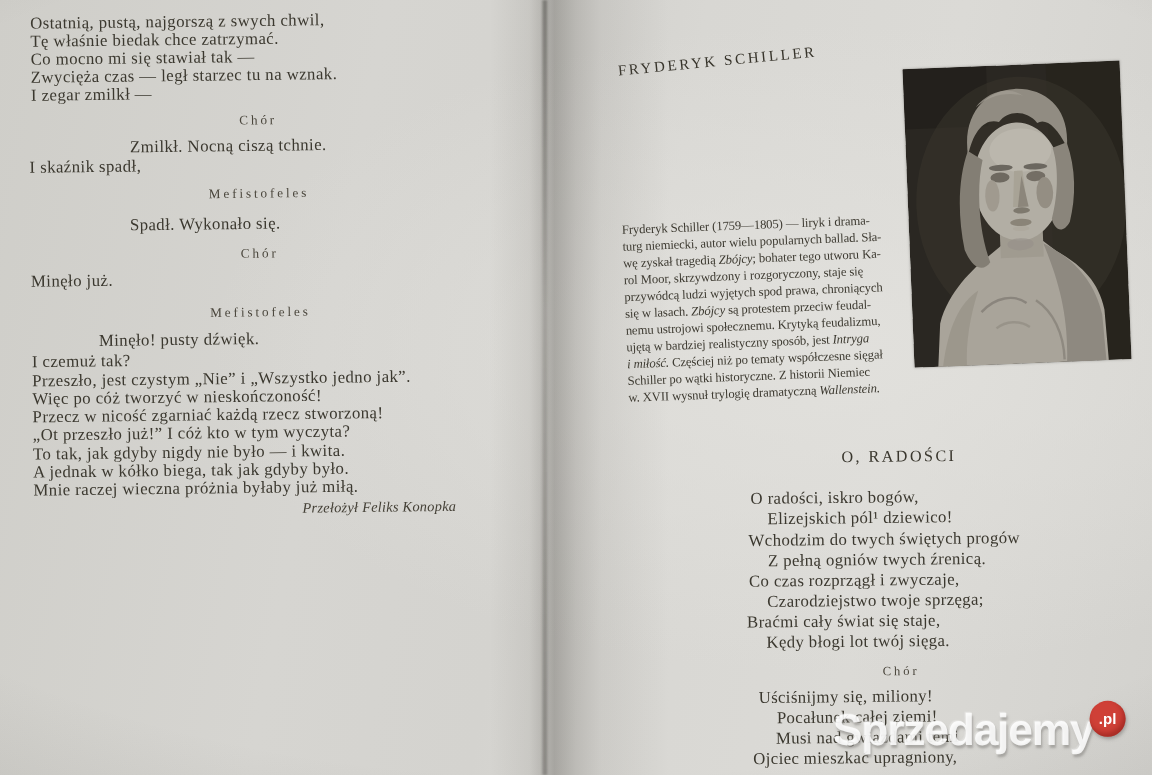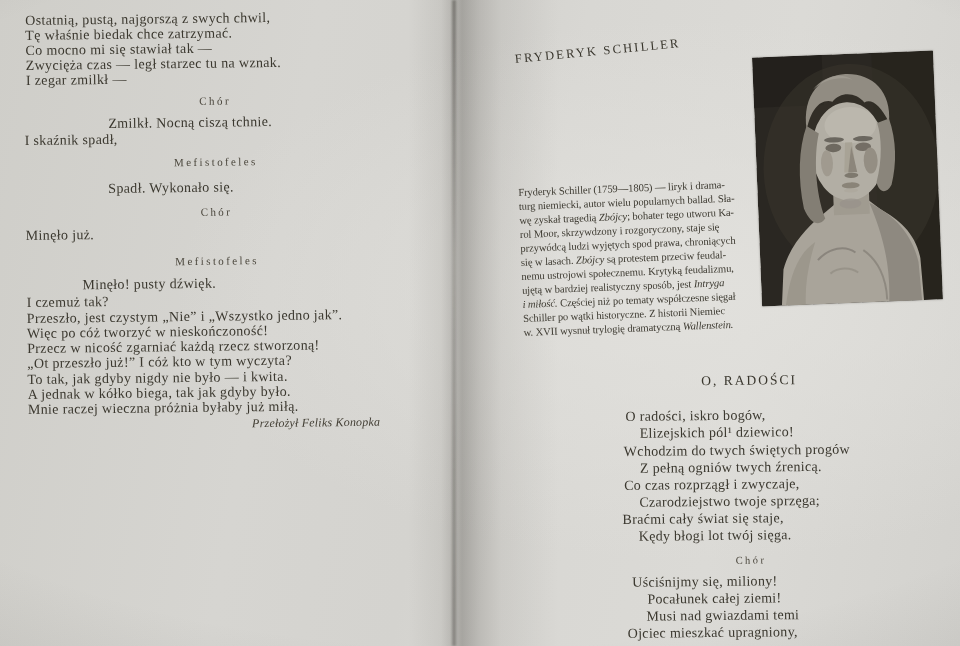--- a/index.html
+++ b/index.html
@@ -192,14 +192,20 @@
       <div class="pl" style="top:200px;left:12px">Uściśnijmy się, miliony!</div>
       <div class="pl" style="top:217px;left:27px">Pocałunek całej ziemi!</div>
       <div class="pl" style="top:234px;left:26px">Musi nad gwiazdami temi</div>
       <div class="pl" style="top:251px;left:7px">Ojciec mieszkać upragniony,</div>
     </div>
   </div>
 
   <div class="gutter"></div>
   <div class="vignette"></div>
 
+  <div class="watermark">
+    <span class="wm-text">Sprzedajemy</span>
+    <span class="wm-dot">
+        <span>.pl</span>
+      </span>
+  </div>
 
 </div>
 
 </body></html>

